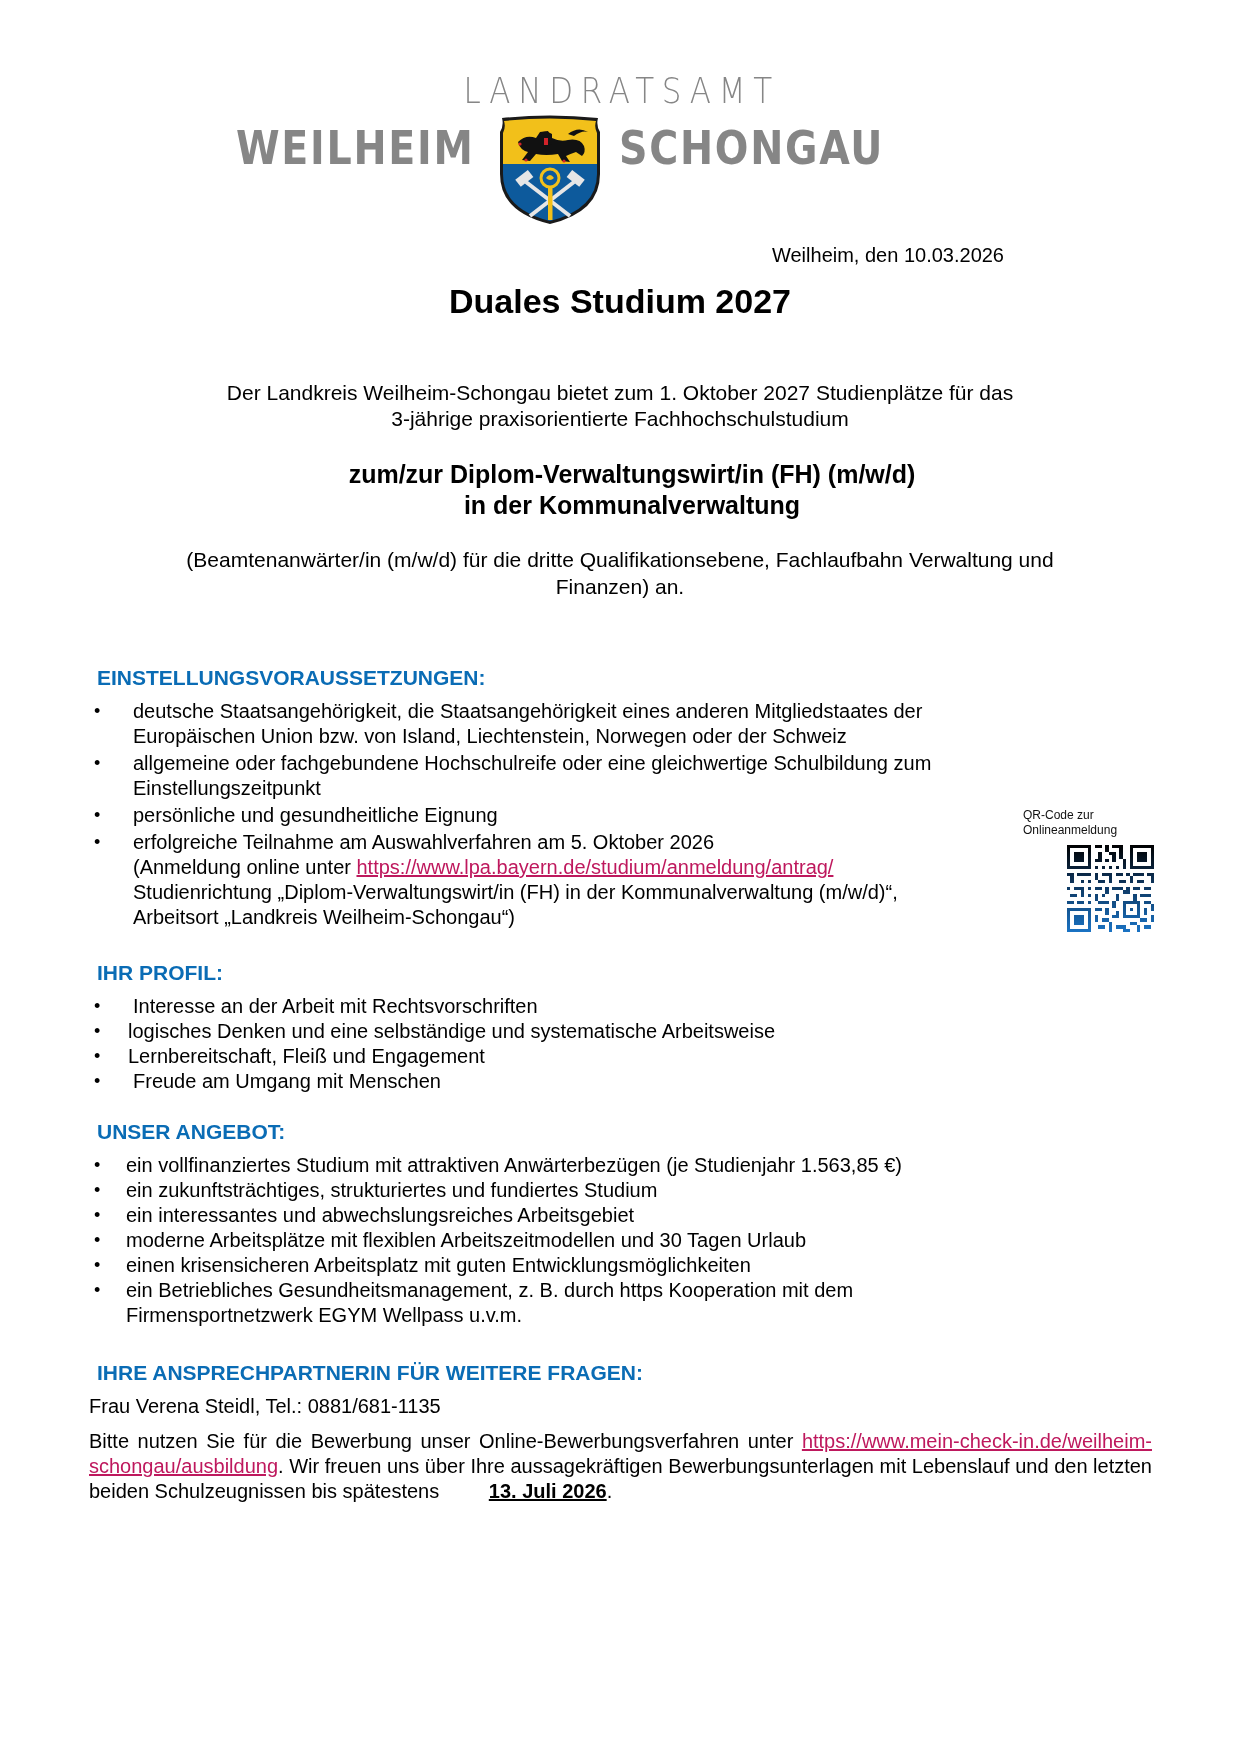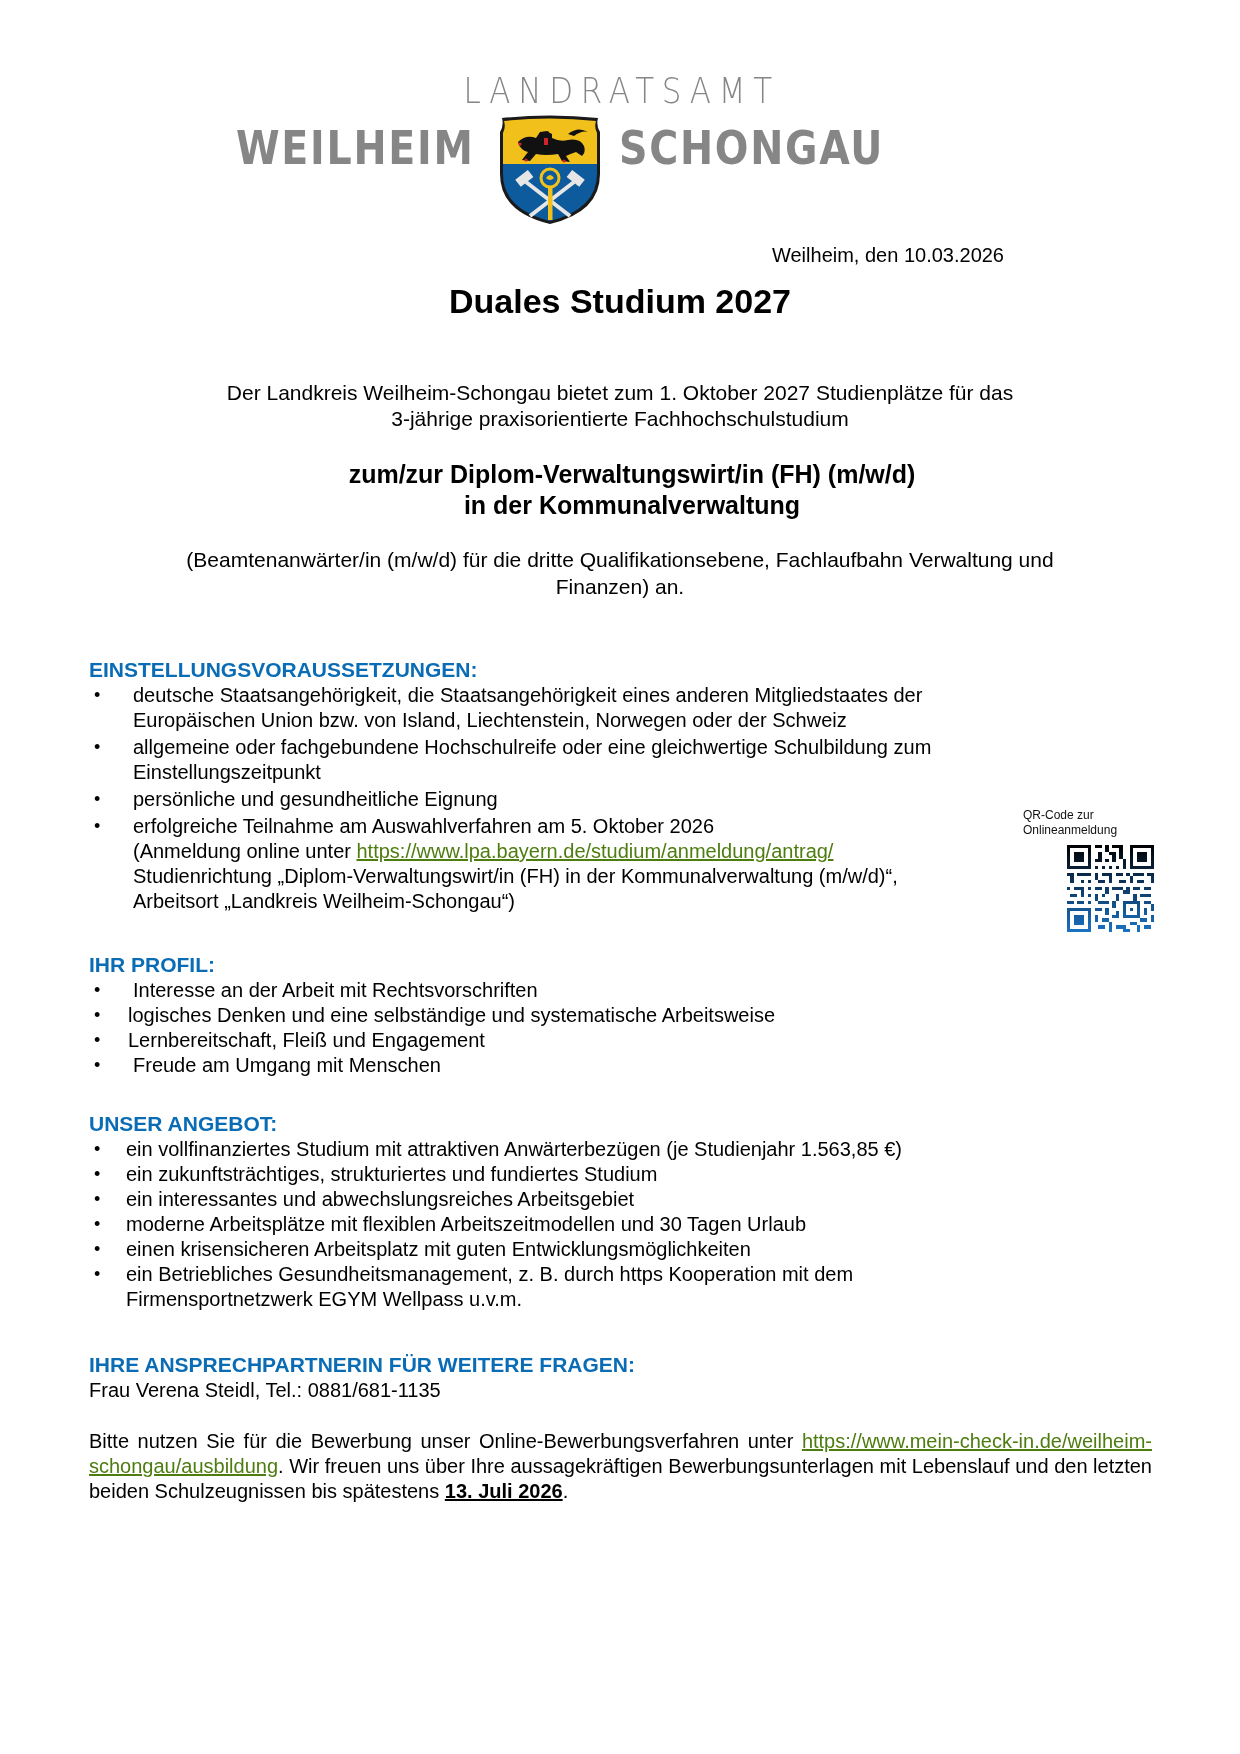--- a/index.html
+++ b/index.html
@@ -25,37 +25,37 @@
   .title { position: absolute; top: 282px; left: 0; width: 1240px; text-align: center;
            font-weight: bold; font-size: 34px; }
   .intro { position: absolute; top: 380px; left: 0; width: 1240px; text-align: center;
            font-size: 21px; line-height: 26px; }
   .subtitle { position: absolute; top: 459px; left: 12px; width: 1240px; text-align: center;
               font-weight: bold; font-size: 25px; line-height: 31px; }
   .note { position: absolute; top: 546px; left: 0; width: 1240px; text-align: center;
           font-size: 21px; line-height: 27px; }
 
   .section { position: absolute; left: 89px; width: 1065px; }
-  .heading { color: #0a6cb5; font-weight: bold; font-size: 21px; line-height: 26px; margin: 0; }
+  .heading { color: #0a6cb5; font-weight: bold; font-size: 21px; line-height: 26px; margin: 8px; }
   ul.list { list-style: none; margin: 0; padding: 0; }
   ul.list li { position: relative; font-size: 20px; line-height: 25px; }
   ul.list li .bullet { position: absolute; left: 5px; top: 0; font-size: 18px; }
   .list-a li { padding-left: 44px; margin-bottom: 2px; }
   .list-b li { padding-left: 39px; margin-bottom: 0; }
   .list-b li.indent { padding-left: 44px; }
   .list-c li { padding-left: 37px; margin-bottom: 0; }
-  .u { text-decoration: underline; color: #4d7c0f; }
+  .u { text-decoration: underline; color: #be185d; }
 
   .qr-label { position: absolute; left: 1023px; top: 808px; font-size: 12px; line-height: 15px; color: #111; }
   .qr { position: absolute; left: 1067px; top: 845px; width: 87px; height: 87px; }
 
   .contact-line { font-size: 20px; line-height: 25px; }
   .closing { position: absolute; top: 1429px; left: 89px; width: 1063px; font-size: 20px; line-height: 25px;
              text-align: justify; }
-  .closing b { font-weight: bold; text-decoration: underline; }
+  .closing b { font-weight: bold; text-decoration: underline; margin-left: 44px; }
 </style>
 </head>
 <body>
 
 <div class="page">
 
   <div class="logo-top"><span>LANDRATSAMT</span></div>
   <div class="logo-left">WEILHEIM</div>
   <div class="logo-right">SCHONGAU</div>
 

